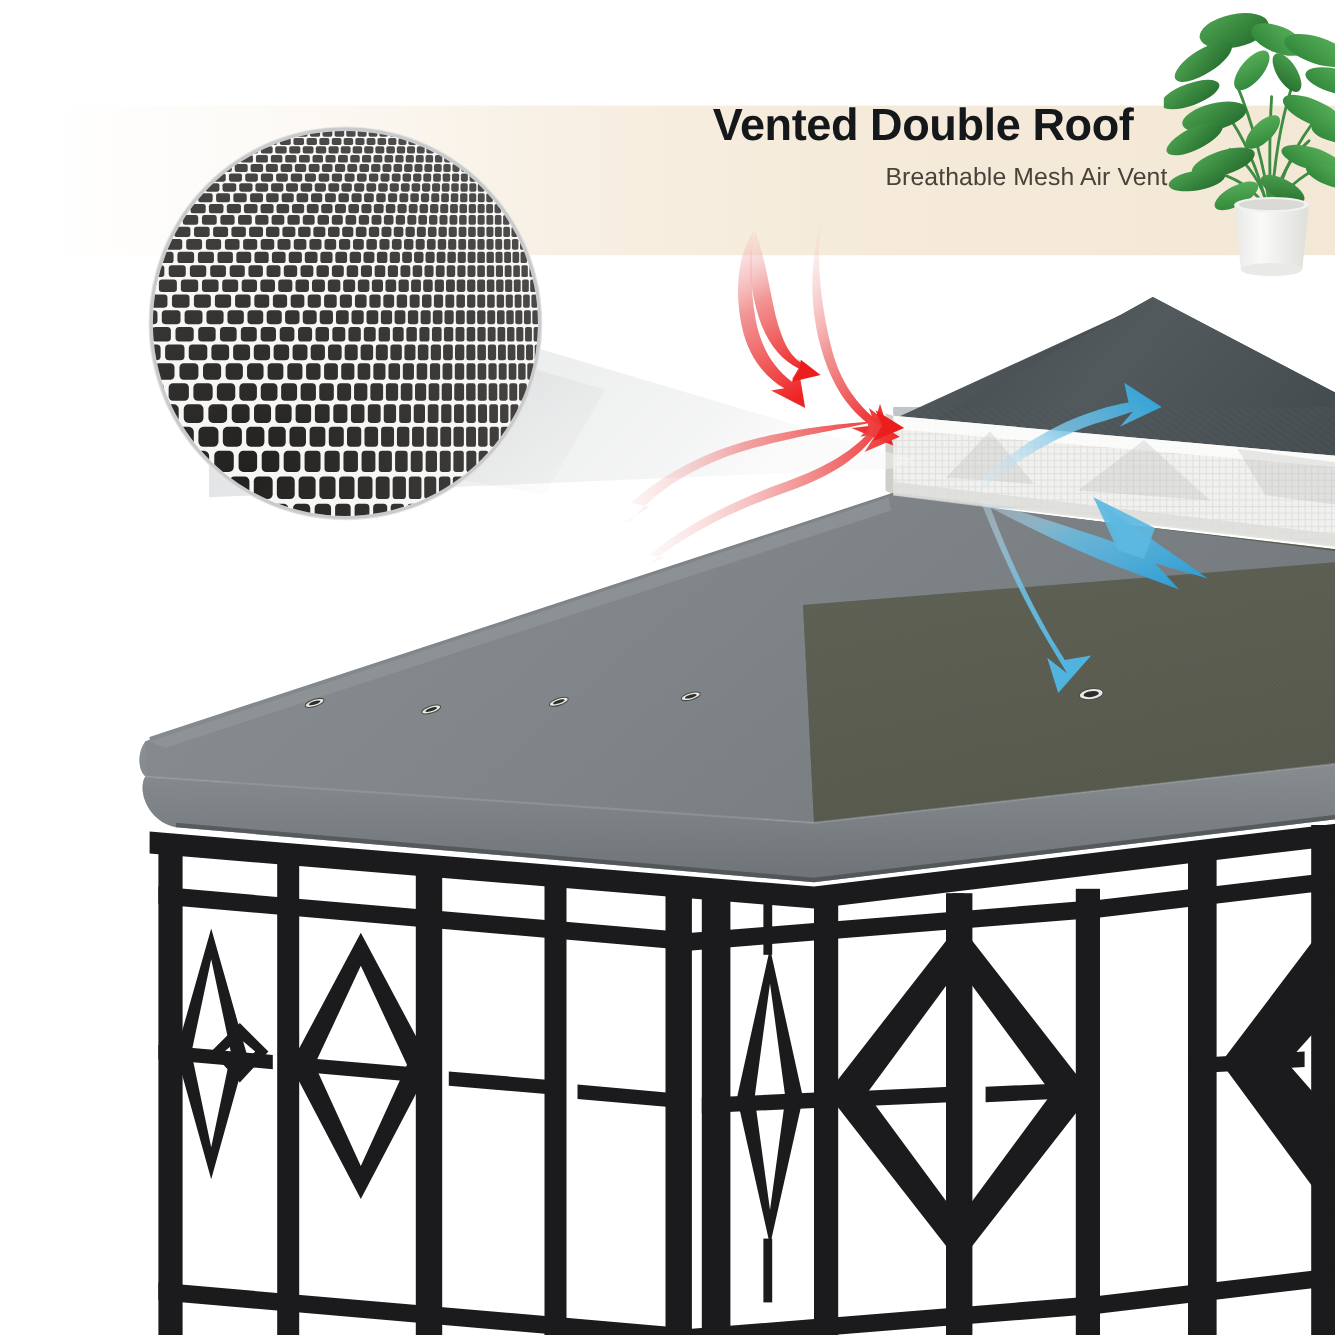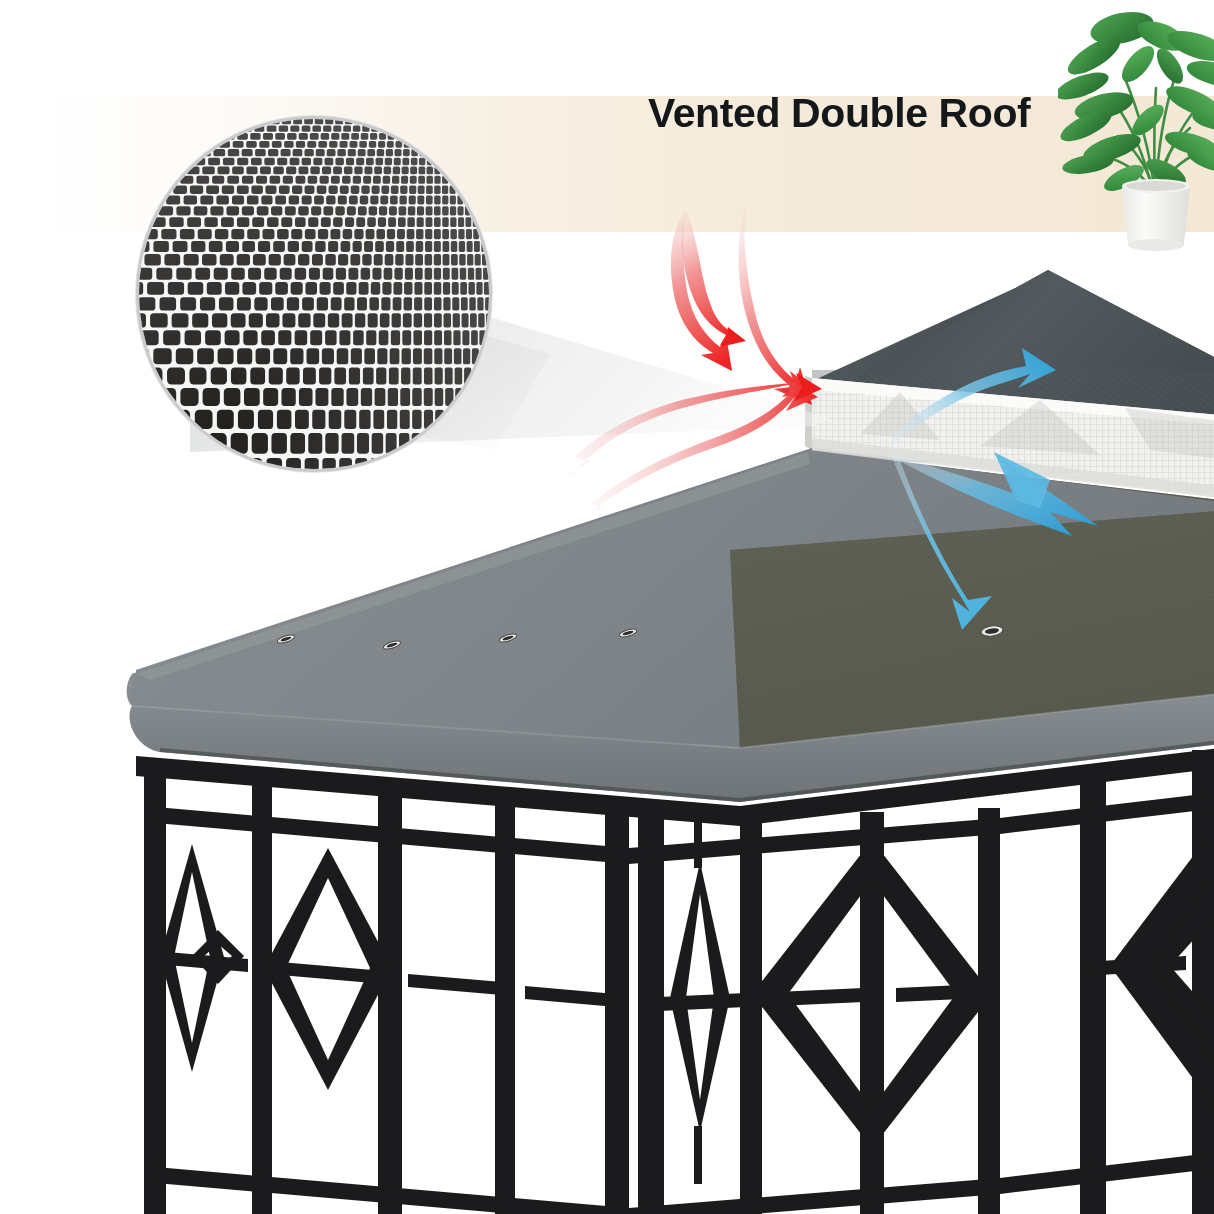--- a/index.html
+++ b/index.html
@@ -2302,14 +2302,15 @@
 
     <g>
       <path d="M64,184 L132,184 L126,242 C126,248 70,248 70,242 Z" fill="url(#potG)"></path>
       <ellipse cx="98" cy="184" rx="34" ry="7" fill="#f2f2f0"></ellipse>
       <ellipse cx="98" cy="184" rx="30" ry="5" fill="#d9d9d5"></ellipse>
       <ellipse cx="98" cy="243" rx="28" ry="6" fill="#e9e9e6"></ellipse>
     </g>
   </svg>
 
   <div class="abs" id="headline">Vented Double Roof</div>
+  <div class="abs" id="subhead">Breathable Mesh Air Vent</div>
 
 </div>
 
 </body></html>

